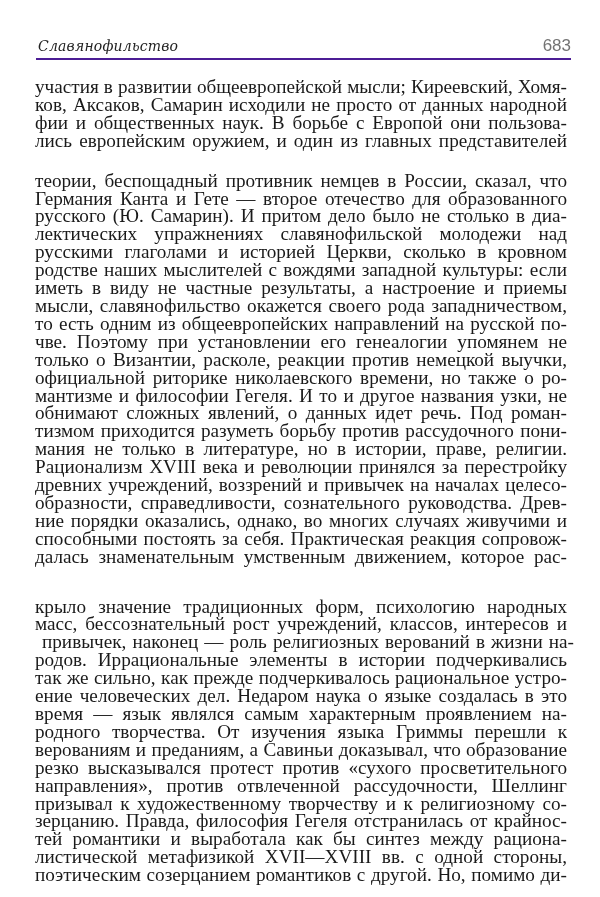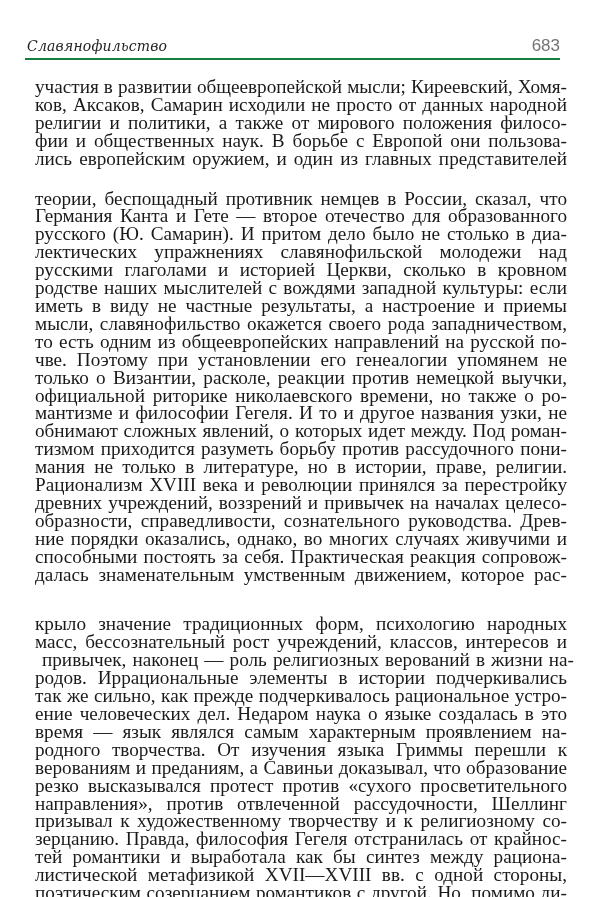--- a/index.html
+++ b/index.html
@@ -2,22 +2,22 @@
 <html><head>
 <meta charset="utf-8">
 <style>
   html, body { margin: 0; padding: 0; }
   body {
     width: 600px; height: 897px; background: #ffffff; position: relative; overflow: hidden;
     color: #1a1a1a;
   }
   .page { position: absolute; left: 0; top: 0; width: 600px; height: 897px; }
   .running-head {
-    position: absolute; left: 25px; top: 36px; width: 535px; height: 22px;
-    border-bottom: 2px solid #15803d;
+    position: absolute; left: 36px; top: 36px; width: 535px; height: 22px;
+    border-bottom: 2px solid #4c1d95;
   }
   .running-title {
     position: absolute; left: 2px; top: 2px;
     font-family: "DejaVu Serif", serif; font-style: italic; font-size: 14px; letter-spacing: 0.2px;
     color: #222;
   }
   .page-number {
     position: absolute; right: 0; top: 0;
     font-family: "Liberation Sans", sans-serif; font-size: 17px; font-weight: normal; color: #737373;
   }
@@ -36,37 +36,36 @@
 
 <div class="page">
   <div class="running-head">
     <span class="running-title">Славянофильство</span>
     <span class="page-number">683</span>
   </div>
 
   <div class="body-text" id="body-text" style="line-height: 17.9091px;">
       <span class="line" style="height: 17.9091px; display: block;">участия в развитии общеевропейской мысли; Киреевский, Хомя-</span>
       <span class="line" style="height: 17.9091px; display: block;">ков, Аксаков, Самарин исходили не просто от данных народной</span>
-      <span class="line" style="height: 17.9091px; display: block;">религии и политики, а также от мирового положения филосо-</span>
       <span class="line" style="height: 17.9091px; display: block;">фии и общественных наук. В борьбе с Европой они пользова-</span>
       <span class="line" style="height: 17.9091px; display: block;">лись европейским оружием, и один из главных представителей</span>
       <span class="line" style="height: 17.9091px; display: block; margin-top: 22px;">теории, беспощадный противник немцев в России, сказал, что</span>
       <span class="line" style="height: 17.9091px; display: block;">Германия Канта и Гете — второе отечество для образованного</span>
       <span class="line" style="height: 17.9091px; display: block;">русского (Ю. Самарин). И притом дело было не столько в диа-</span>
       <span class="line" style="height: 17.9091px; display: block;">лектических упражнениях славянофильской молодежи над</span>
       <span class="line" style="height: 17.9091px; display: block;">русскими глаголами и историей Церкви, сколько в кровном</span>
       <span class="line" style="height: 17.9091px; display: block;">родстве наших мыслителей с вождями западной культуры: если</span>
       <span class="line" style="height: 17.9091px; display: block;">иметь в виду не частные результаты, а настроение и приемы</span>
       <span class="line" style="height: 17.9091px; display: block;">мысли, славянофильство окажется своего рода западничеством,</span>
       <span class="line" style="height: 17.9091px; display: block;">то есть одним из общеевропейских направлений на русской по-</span>
       <span class="line" style="height: 17.9091px; display: block;">чве. Поэтому при установлении его генеалогии упомянем не</span>
       <span class="line" style="height: 17.9091px; display: block;">только о Византии, расколе, реакции против немецкой выучки,</span>
       <span class="line" style="height: 17.9091px; display: block;">официальной риторике николаевского времени, но также о ро-</span>
       <span class="line" style="height: 17.9091px; display: block;">мантизме и философии Гегеля. И то и другое названия узки, не</span>
-      <span class="line" style="height: 17.9091px; display: block;">обнимают сложных явлений, о которых идет между. Под роман-</span>
+      <span class="line" style="height: 17.9091px; display: block;">обнимают сложных явлений, о данных идет речь. Под роман-</span>
       <span class="line" style="height: 17.9091px; display: block;">тизмом приходится разуметь борьбу против рассудочного пони-</span>
       <span class="line" style="height: 17.9091px; display: block;">мания не только в литературе, но в истории, праве, религии.</span>
       <span class="line" style="height: 17.9091px; display: block;">Рационализм XVIII века и революции принялся за перестройку</span>
       <span class="line" style="height: 17.9091px; display: block;">древних учреждений, воззрений и привычек на началах целесо-</span>
       <span class="line" style="height: 17.9091px; display: block;">образности, справедливости, сознательного руководства. Древ-</span>
       <span class="line" style="height: 17.9091px; display: block;">ние порядки оказались, однако, во многих случаях живучими и</span>
       <span class="line" style="height: 17.9091px; display: block;">способными постоять за себя. Практическая реакция сопровож-</span>
       <span class="line" style="height: 17.9091px; display: block;">далась знаменательным умственным движением, которое рас-</span>
       <span class="line" style="height: 17.9091px; display: block; margin-top: 32px;">крыло значение традиционных форм, психологию народных</span>
       <span class="line" style="height: 17.9091px; display: block;">масс, бессознательный рост учреждений, классов, интересов и</span>

